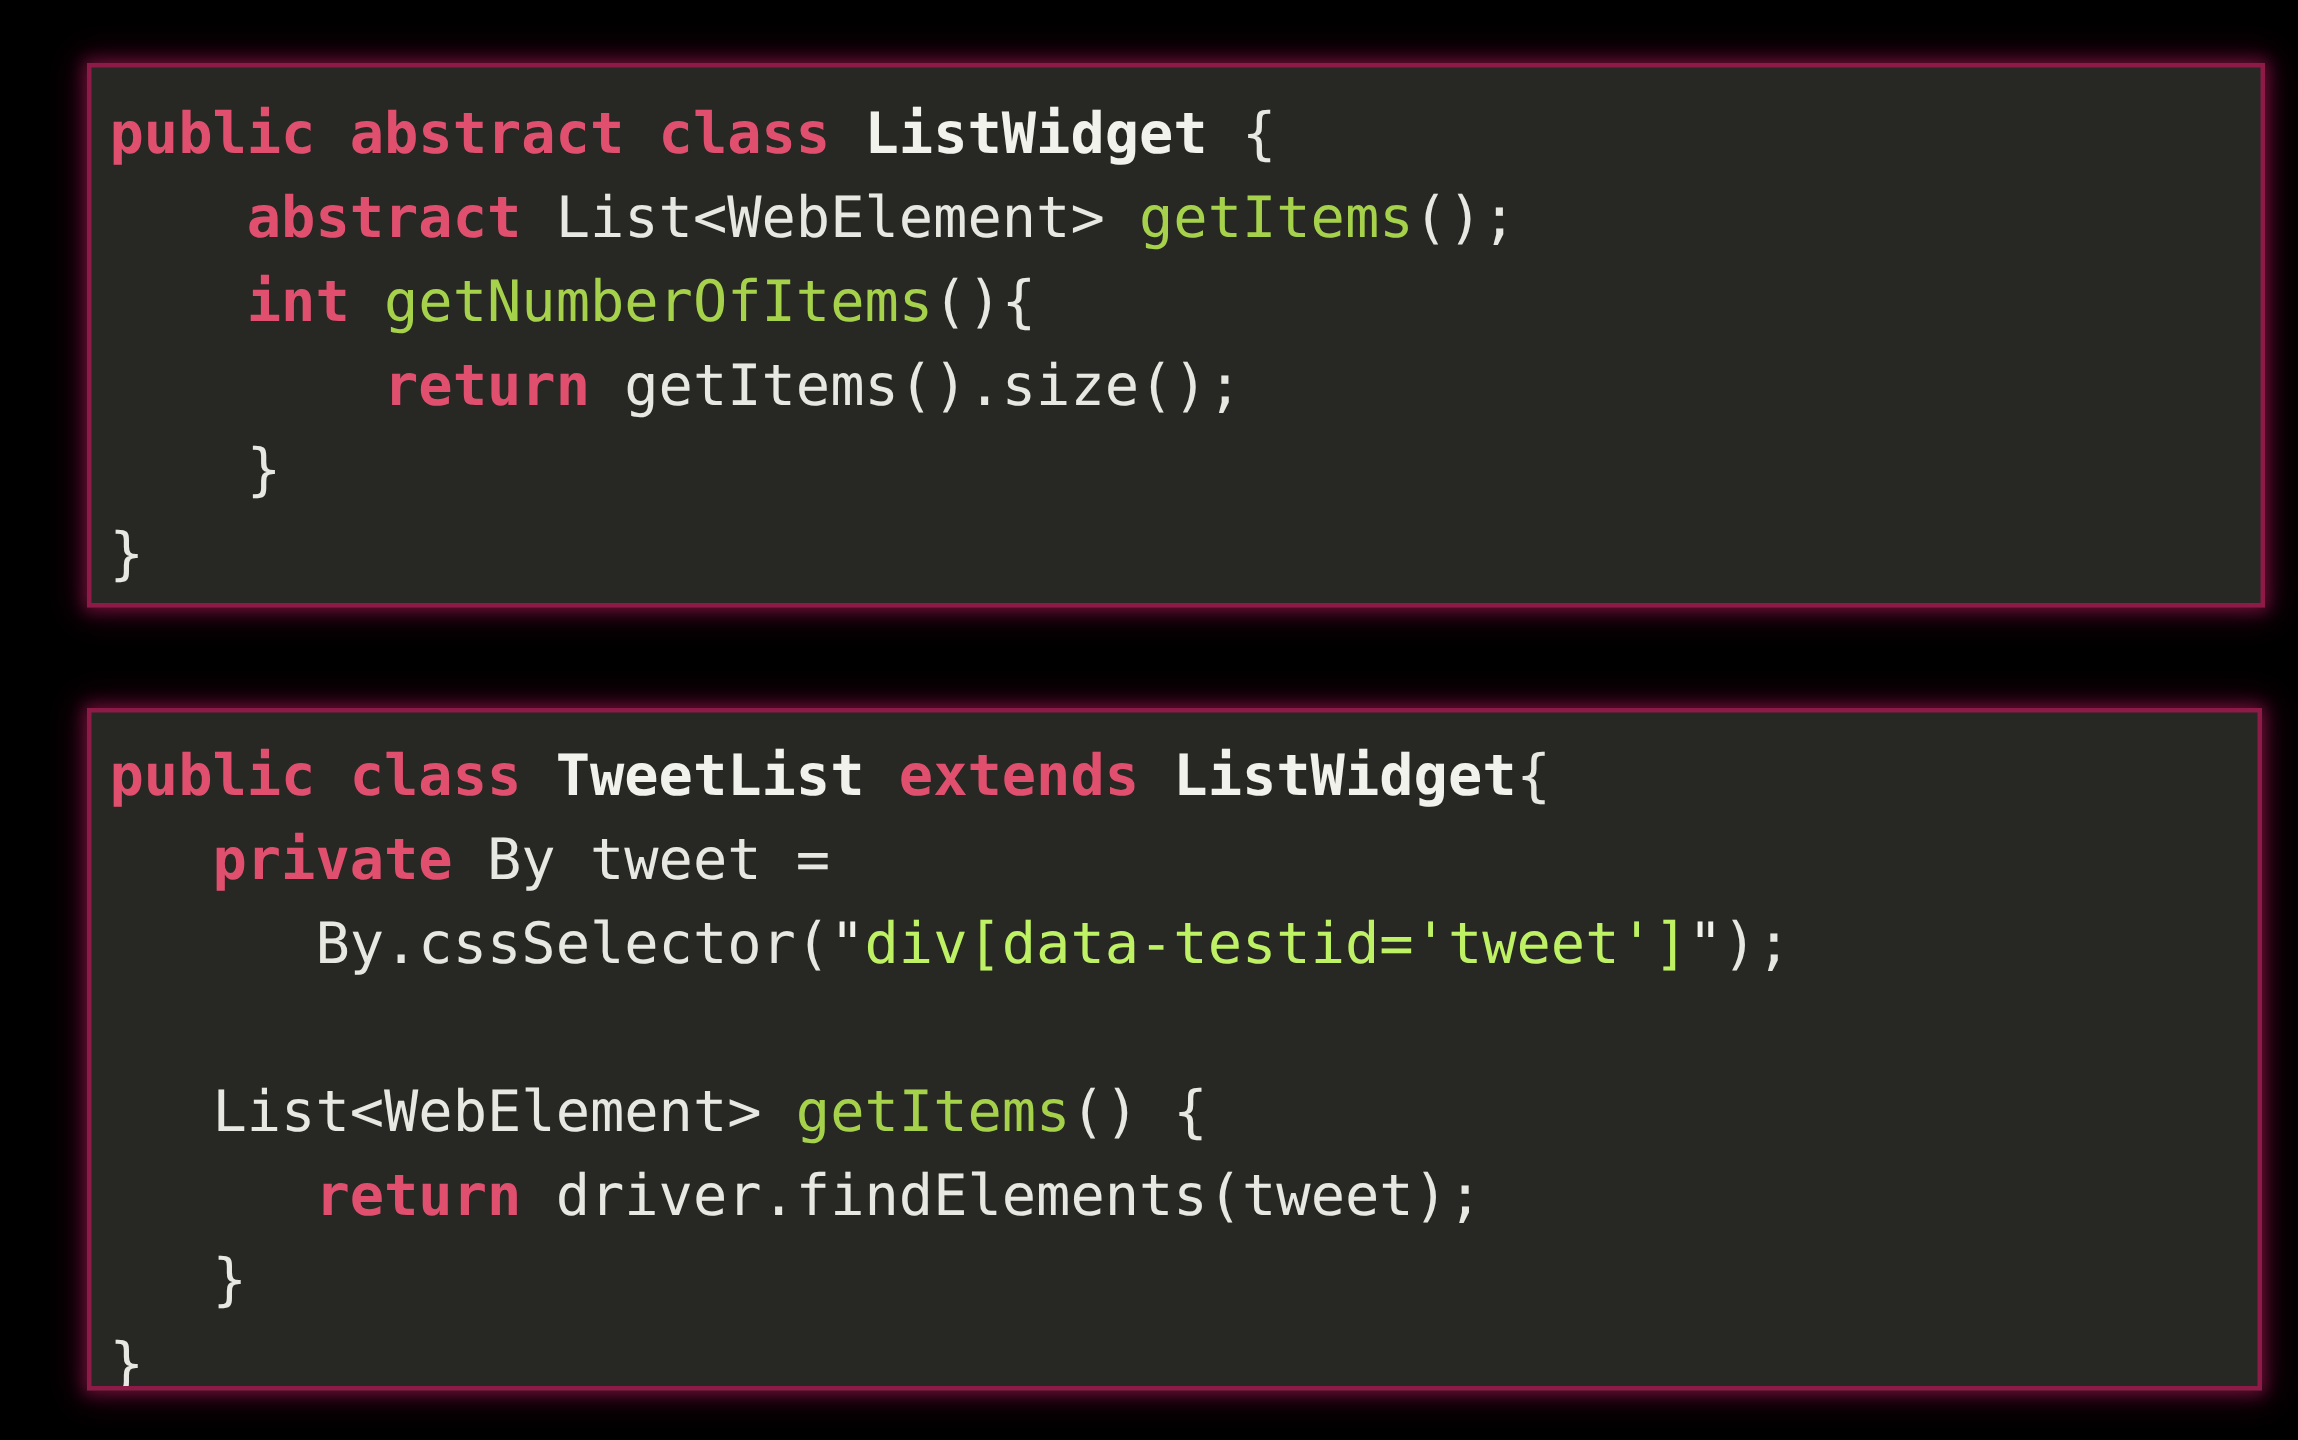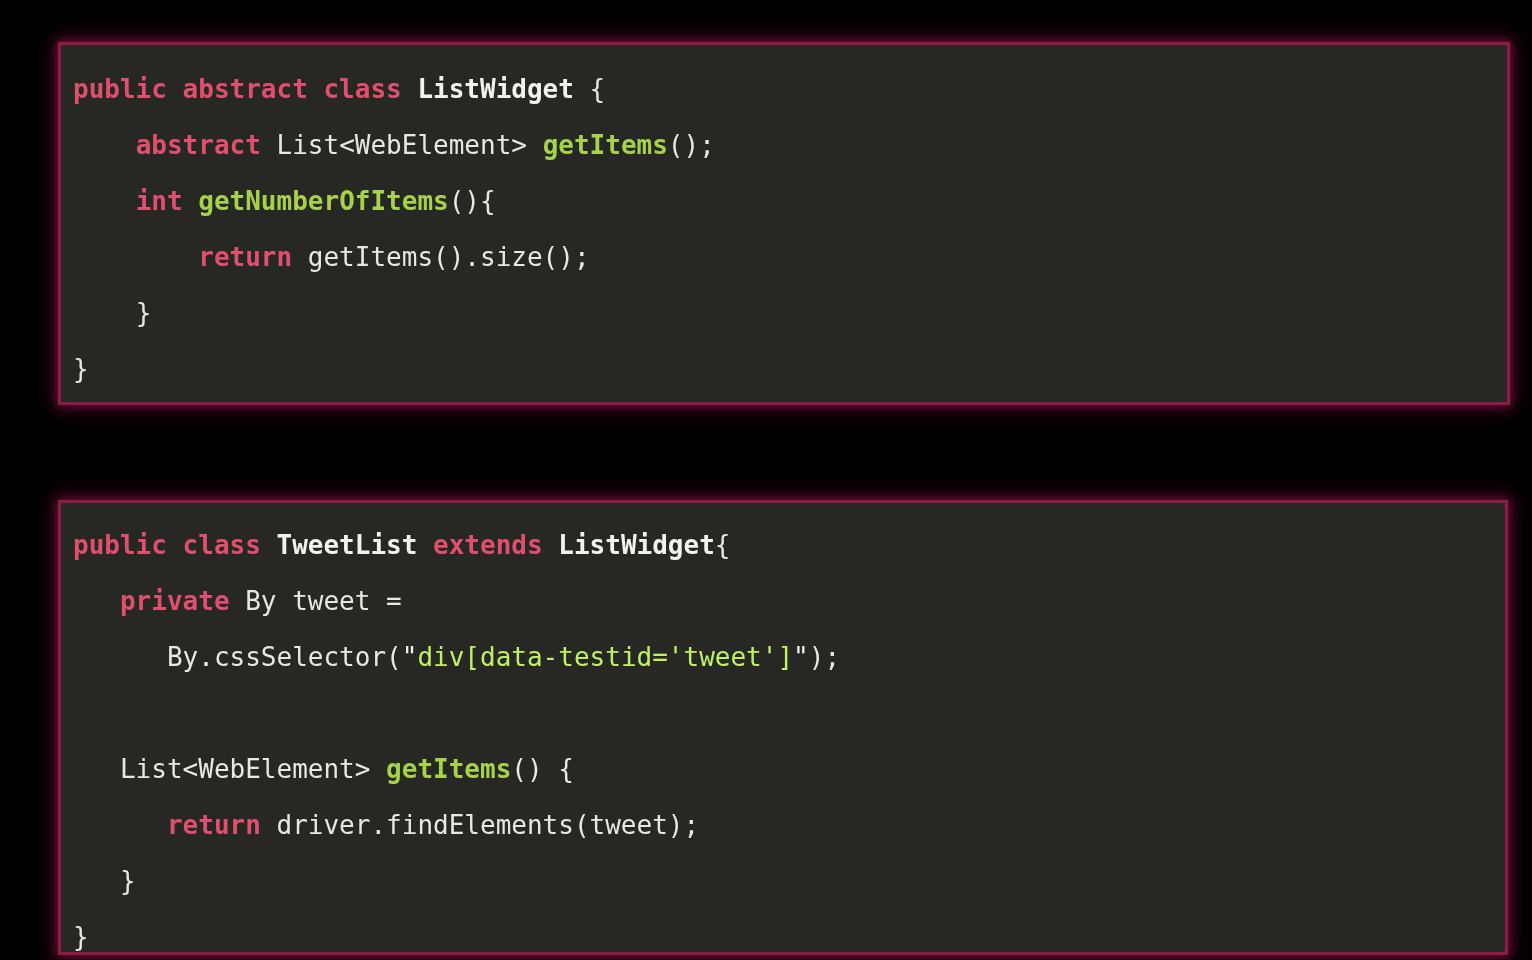--- a/index.html
+++ b/index.html
@@ -37,49 +37,49 @@
   #block-1 {
     left: 58px;
     top: 42px;
     width: 1452px;
     height: 363px;
     padding: 16px 0 0 0;
   }
 
   #block-2 {
     left: 58px;
-    top: 500px;
+    top: 472px;
     width: 1450px;
     height: 455px;
     padding: 14px 0 0 0;
   }
 
   
   .code {
     margin: 0;
     padding: 0;
     white-space: pre;
     font-family: "DejaVu Sans Mono", monospace;
-    font-size: 26px;
+    font-size: 38px;
     line-height: 56px;
     letter-spacing: 0px;
     color: #e8e8e2;
   }
 
   .line {
     display: block;
     height: 56px;
     padding-left: 12px;
     white-space: pre;
   }
 
   
   .kw   { color: #e0506e; font-weight: bold; }
   .type { color: #f2f2ec; font-weight: bold; }
-  .fn   { color: #a6d24b; font-weight: bold; }
+  .fn   { color: #a6d24b; font-weight: normal; }
   .plain{ color: #e8e8e2; font-weight: normal; }
   .str  { color: #bef264; font-weight: normal; font-family: "DejaVu Sans Mono", monospace; }
   .quote{ color: #f2f2ec; font-weight: normal; }
 
   .blank { display: block; height: 56px; }
 </style>
 </head>
 <body>
 
 <div class="slide">

